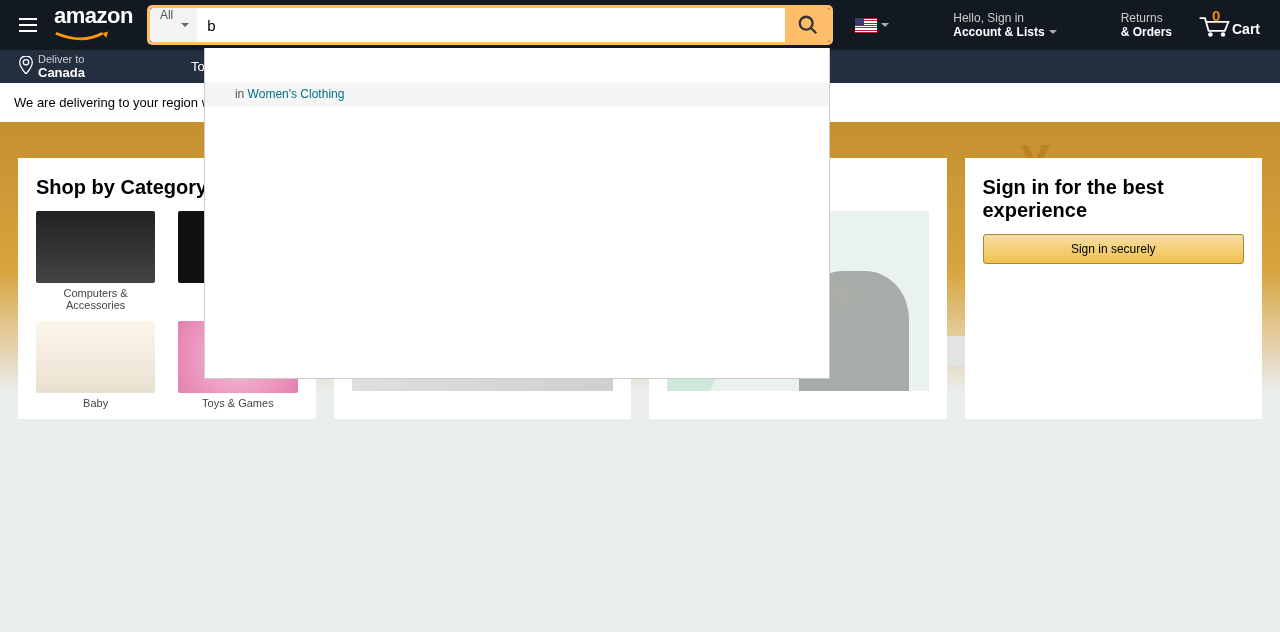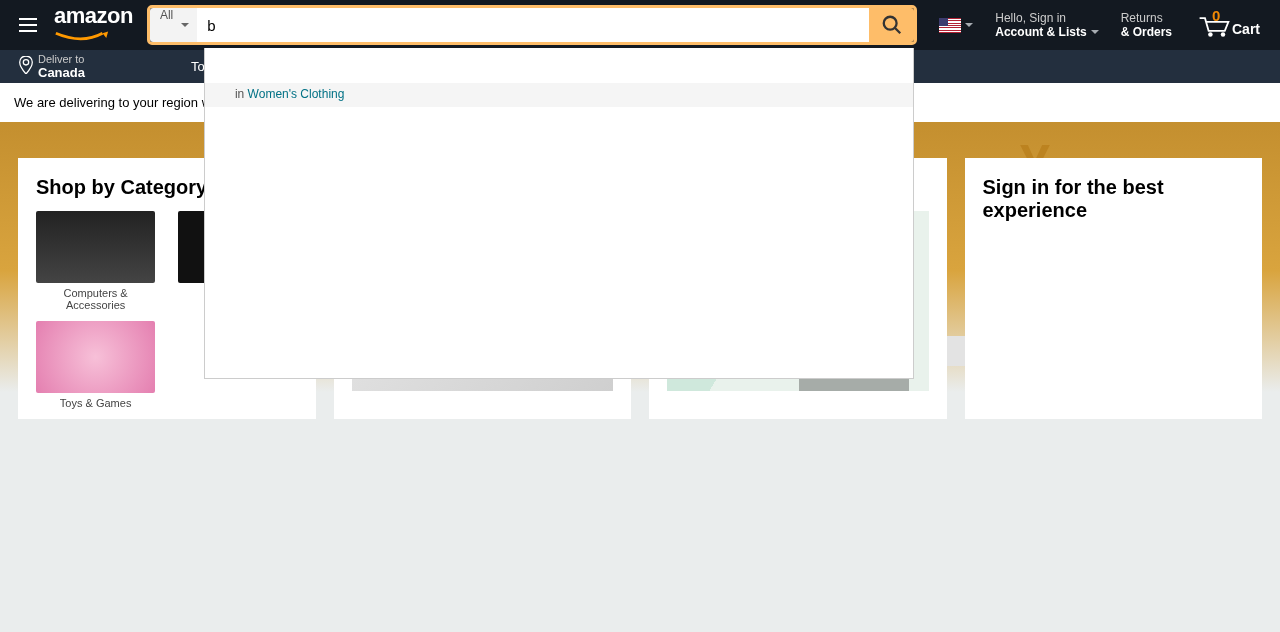--- a/index.html
+++ b/index.html
@@ -15,21 +15,21 @@
 .search-dept { background:#f3f3f3; color:#555; border:none; padding:0 24px 12px 10px; font-size:12px; border-top-left-radius:3px; border-bottom-left-radius:3px; cursor:pointer; position:relative; display:flex; align-items:flex-start; }
 .dept-caret { position:absolute; right:8px; top:50%; transform:translateY(-50%); width:0; height:0; border-left:4px solid transparent; border-right:4px solid transparent; border-top:4px solid #666; }
 .search-input { flex:1; border:none; padding:0 10px; font-size:15px; outline:none; }
 .search-btn { width:45px; background:#febd69; border:none; display:flex; align-items:center; justify-content:center; cursor:pointer; border-top-right-radius:3px; border-bottom-right-radius:3px; }
 .search-btn svg { width:22px; height:22px; }
 .nav-right { display:flex; align-items:center; margin-left:14px; gap:6px; }
 .flag-block { display:flex; align-items:center; padding:0 8px; cursor:pointer; }
 .flag { width:22px; height:15px; background:linear-gradient(to bottom,#b22234 0 7.7%,#fff 7.7% 15.4%,#b22234 15.4% 23%,#fff 23% 30.8%,#b22234 30.8% 38.4%,#fff 38.4% 46.1%,#b22234 46.1% 53.8%,#fff 53.8% 61.5%,#b22234 61.5% 69.2%,#fff 69.2% 76.9%,#b22234 76.9% 84.6%,#fff 84.6% 92.3%,#b22234 92.3% 100%); position:relative; }
 .flag::before { content:""; position:absolute; top:0; left:0; width:9px; height:8px; background:#3c3b6e; }
 .nav-caret { width:0; height:0; border-left:4px solid transparent; border-right:4px solid transparent; border-top:4px solid #a7acb2; margin-left:4px; }
-.nav-item { padding:0 8px; cursor:pointer; line-height:1.2; }
+.nav-item { padding:0 8px; cursor:pointer; line-height:1.2;margin-left:42px; }
 .nav-item .line1 { font-size:12px; color:#ccc; }
 .nav-item .line2 { font-size:12px; font-weight:bold; display:flex; align-items:center; }
 .cart { display:flex; align-items:flex-end; padding:0 10px; cursor:pointer; position:relative; }
 .cart-icon { width:36px; height:28px; position:relative; }
 .cart-count { position:absolute; top:-4px; left:16px; color:#f08804; font-weight:bold; font-size:15px; }
 .cart-label { font-size:14px; font-weight:bold; margin-left:0; margin-bottom:2px; }
 .subnav { background:#232f3e; height:33px; display:flex; align-items:center; padding:0 12px; color:#fff; font-size:13px; }
 .deliver { display:flex; align-items:center; gap:4px; cursor:pointer; padding:18px 6px; }
 .deliver .pin svg { width:16px; height:18px; }
 .deliver .lines .l1 { font-size:11px; color:#ccc; }
@@ -183,29 +183,31 @@
     </div>
   </div>
 
   <div class="content-area">
     <div class="cards">
       <div class="card">
         <h2>Shop by Category</h2>
         <div class="cat-grid">
           <div class="cat-cell"><div class="cat-img laptop-thumb"></div><span>Computers &amp; Accessories</span></div>
           <div class="cat-cell"><div class="cat-img console-thumb"></div><span>Video Games</span></div>
+          <div class="cat-cell"><div class="cat-img baby-thumb"></div><span>Baby</span></div>
           <div class="cat-cell"><div class="cat-img toy-thumb"></div><span>Toys &amp; Games</span></div>
         </div>
       </div>
       <div class="card">
         <h2>AmazonBasics</h2>
         <div class="img-fill basics-img"></div>
       </div>
       <div class="card">
         <h2>Get fit at home</h2>
         <div class="img-fill fit-img"></div>
       </div>
       <div class="card">
         <h2>Sign in for the best experience</h2>
+        <button class="signin-btn">Sign in securely</button>
       </div>
     </div>
   </div>
 </div>
 
 </body></html>

